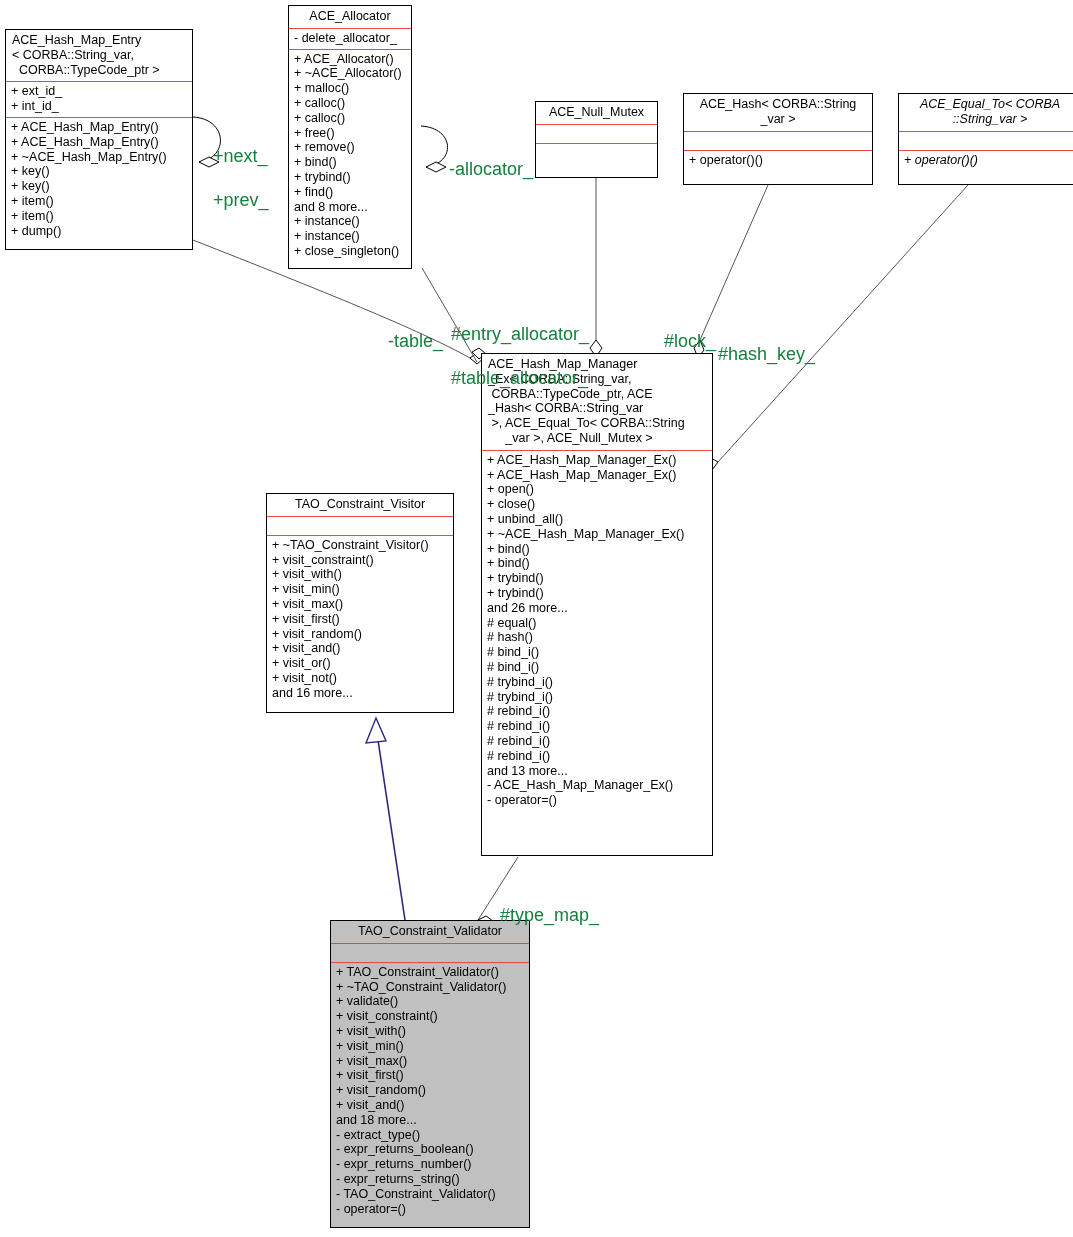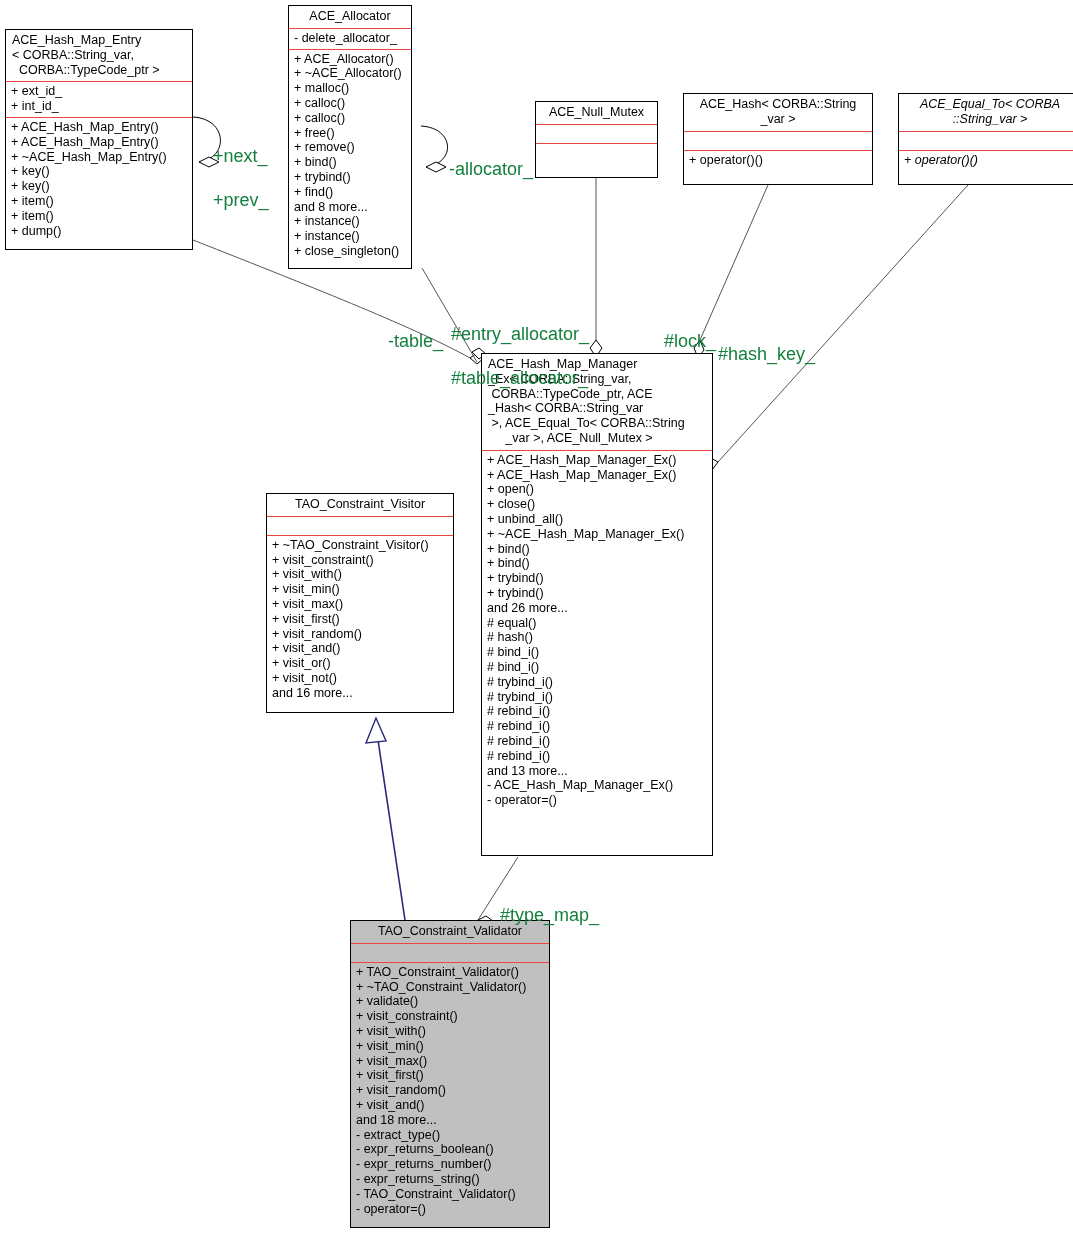--- a/index.html
+++ b/index.html
@@ -235,21 +235,21 @@
       <div class="line">+ visit_max()</div>
       <div class="line">+ visit_first()</div>
       <div class="line">+ visit_random()</div>
       <div class="line">+ visit_and()</div>
       <div class="line">+ visit_or()</div>
       <div class="line">+ visit_not()</div>
       <div class="line">and 16 more...</div>
     </div>
   </div>
 
-  <div class="uml-box shaded" style="left:330px; top:920px; width:200px; height:308px;margin-left:20px;">
+  <div class="uml-box shaded" style="left:330px; top:920px; width:200px; height:308px;">
     <div class="sec title">
       <div class="line">TAO_Constraint_Validator</div>
     </div>
     <div class="sec empty"></div>
     <div class="sec">
       <div class="line">+ TAO_Constraint_Validator()</div>
       <div class="line">+ ~TAO_Constraint_Validator()</div>
       <div class="line">+ validate()</div>
       <div class="line">+ visit_constraint()</div>
       <div class="line">+ visit_with()</div>

